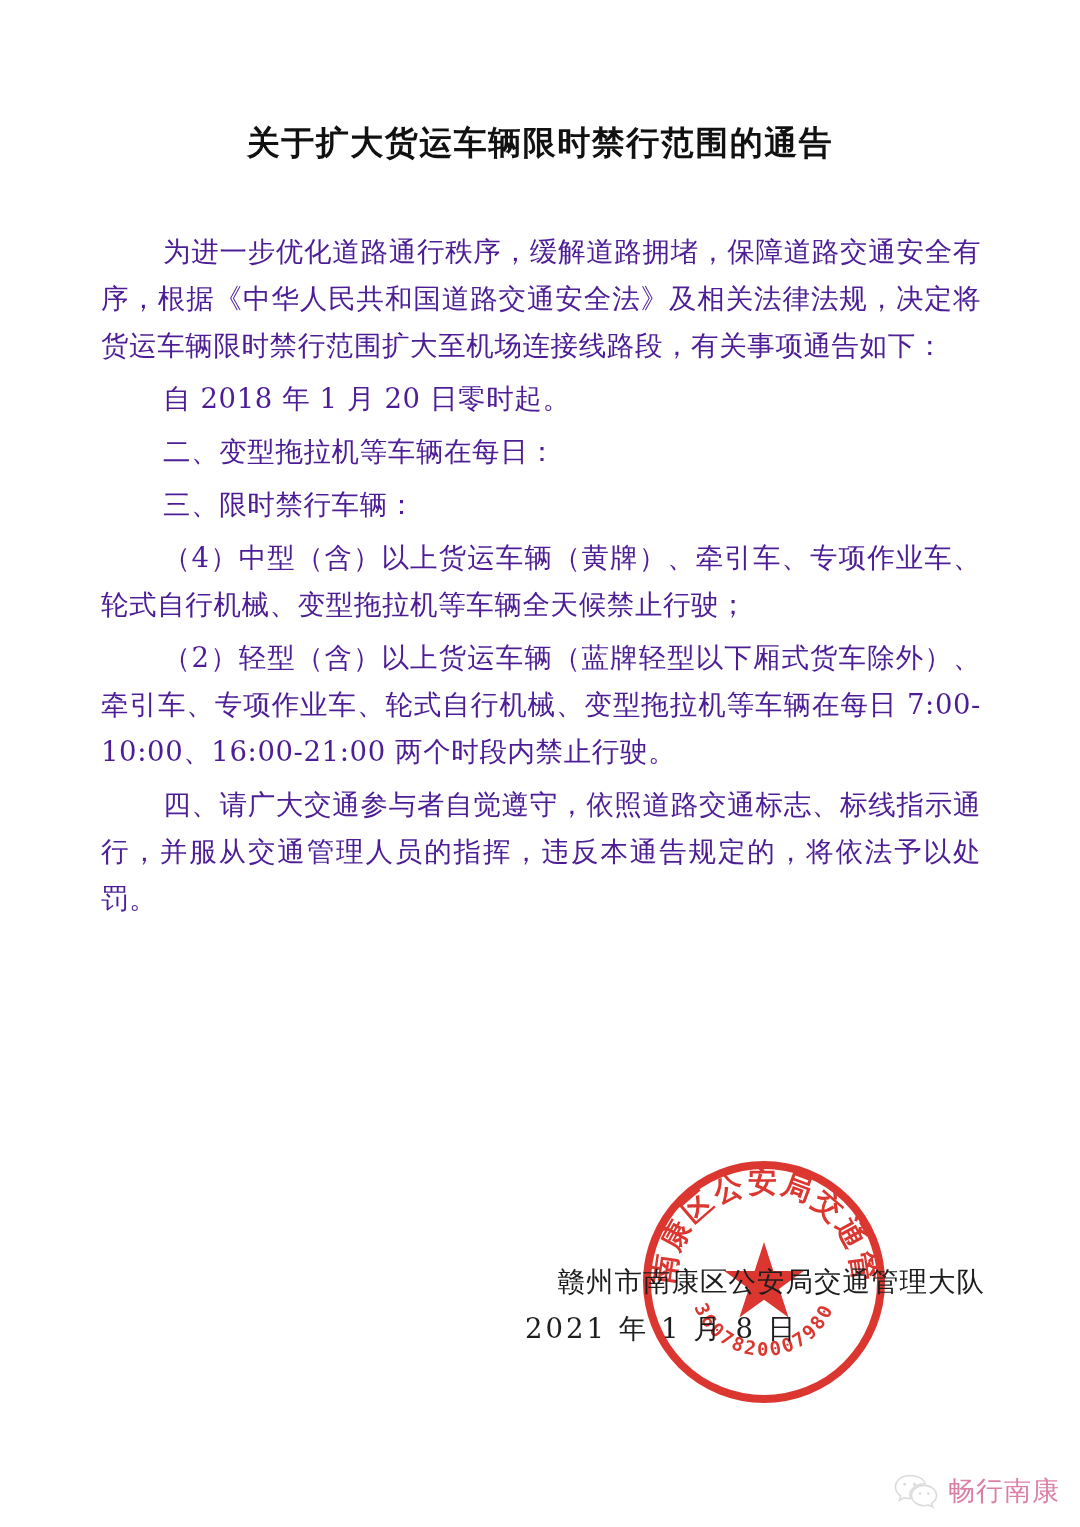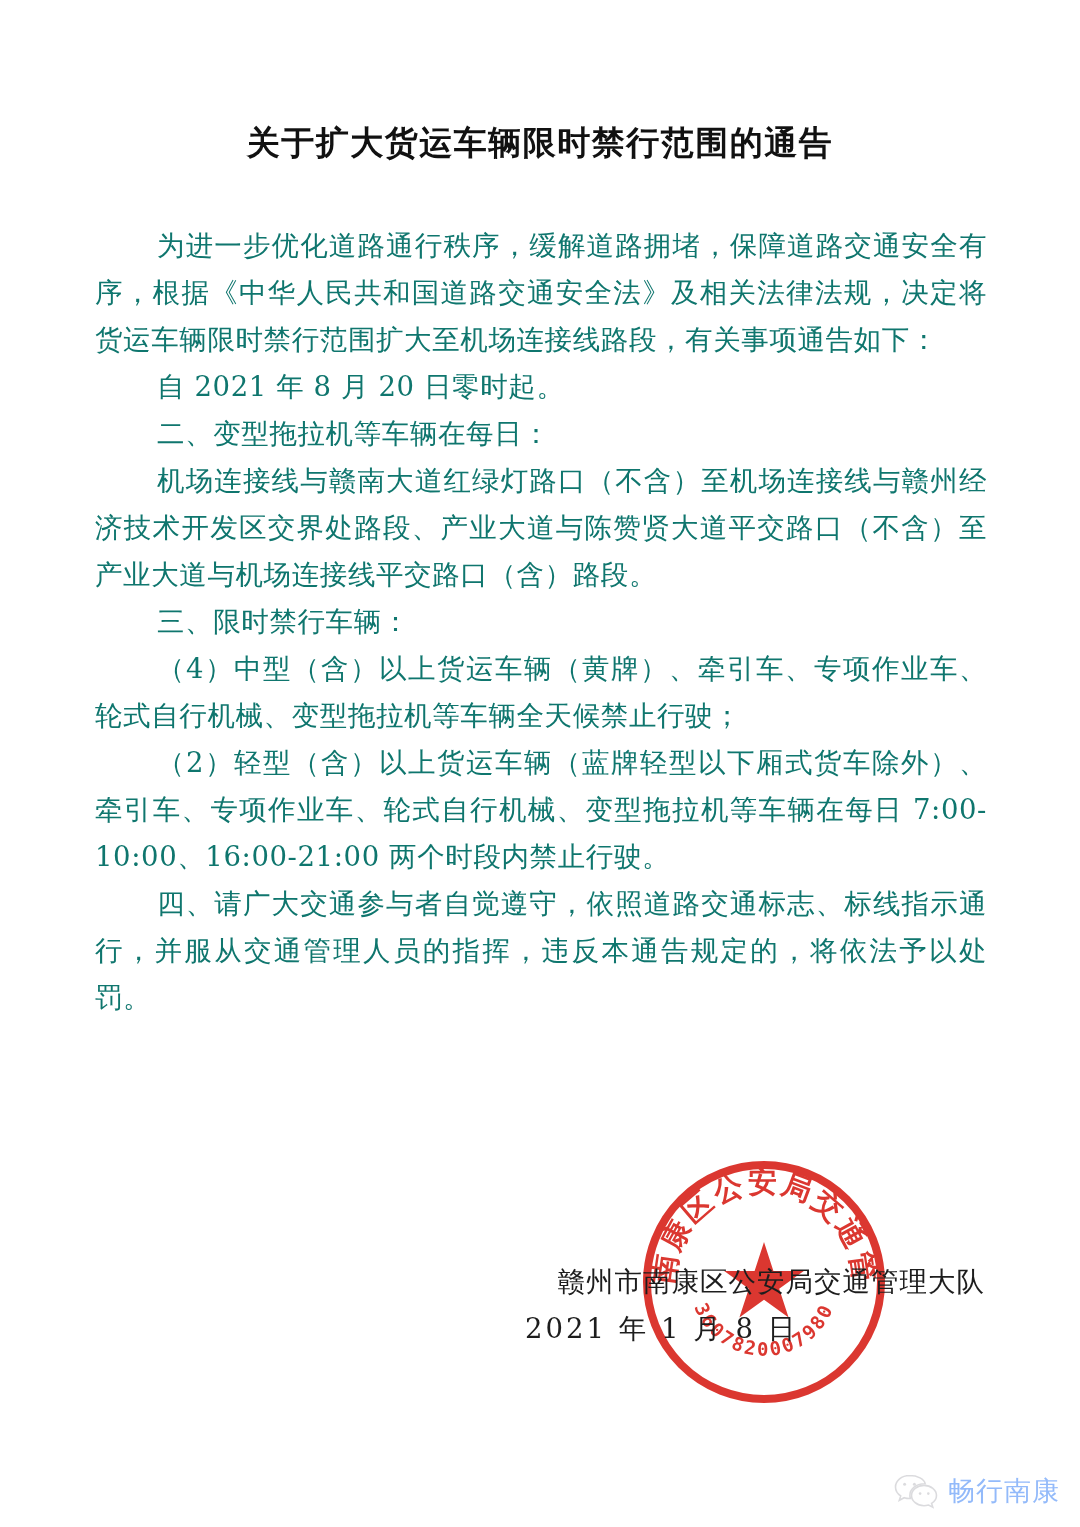--- a/index.html
+++ b/index.html
@@ -43,25 +43,25 @@
   .body-block {
     position: absolute;
     top: 222px;
     left: 95px;
     width: 892px;
   }
 
   .para {
     font-size: 27.5px;
     line-height: 47px;
-    color: #0f766e;
+    color: #4c1d95;
     letter-spacing: 0.6px;
     text-align: justify;
     text-justify: inter-character;
-    margin: 0;
+    margin: 6px;
   }
   .para.indent {
     text-indent: 62px;
   }
   .para.noindent {
     text-indent: 0;
   }
   .line-block {
     padding-left: 62px;
   }
@@ -106,44 +106,43 @@
     bottom: 18px;
     display: flex;
     align-items: center;
     gap: 9px;
     opacity: 0.55;
   }
   .watermark .wm-icon { width: 46px; height: 36px; display: block; }
   .watermark .wm-text {
     font-family: Liberation Serif, serif;
     font-size: 27px;
-    color: #3b82f6;
+    color: #be185d;
     letter-spacing: 1px;
     white-space: nowrap;
   }
 </style>
 </head>
 <body>
 
 <div class="page">
 
   <h1 class="doc-title">关于扩大货运车辆限时禁行范围的通告</h1>
 
   <div class="body-block">
 
     <p class="para indent">为进一步优化道路通行秩序，缓解道路拥堵，保障道路交通安全有序，根据《中华人民共和国道路交通安全法》及相关法律法规，决定将货运车辆限时禁行范围扩大至机场连接线路段，有关事项通告如下：</p>
 
     <div class="line-block">
-      <p class="para noindent">自 2021 年 8 月 20 日零时起。</p>
+      <p class="para noindent">自 2018 年 1 月 20 日零时起。</p>
     </div>
 
     <div class="line-block">
       <p class="para noindent">二、变型拖拉机等车辆在每日：</p>
     </div>
-    <p class="para indent">机场连接线与赣南大道红绿灯路口（不含）至机场连接线与赣州经济技术开发区交界处路段、产业大道与陈赞贤大道平交路口（不含）至产业大道与机场连接线平交路口（含）路段。</p>
 
     <div class="line-block">
       <p class="para noindent">三、限时禁行车辆：</p>
     </div>
     <p class="para indent">（4）中型（含）以上货运车辆（黄牌）、牵引车、专项作业车、轮式自行机械、变型拖拉机等车辆全天候禁止行驶；</p>
     <p class="para indent">（2）轻型（含）以上货运车辆（蓝牌轻型以下厢式货车除外）、牵引车、专项作业车、轮式自行机械、变型拖拉机等车辆在每日 7:00-10:00、16:00-21:00 两个时段内禁止行驶。</p>
 
     <p class="para indent">四、请广大交通参与者自觉遵守，依照道路交通标志、标线指示通行，并服从交通管理人员的指挥，违反本通告规定的，将依法予以处罚。</p>
 
 

